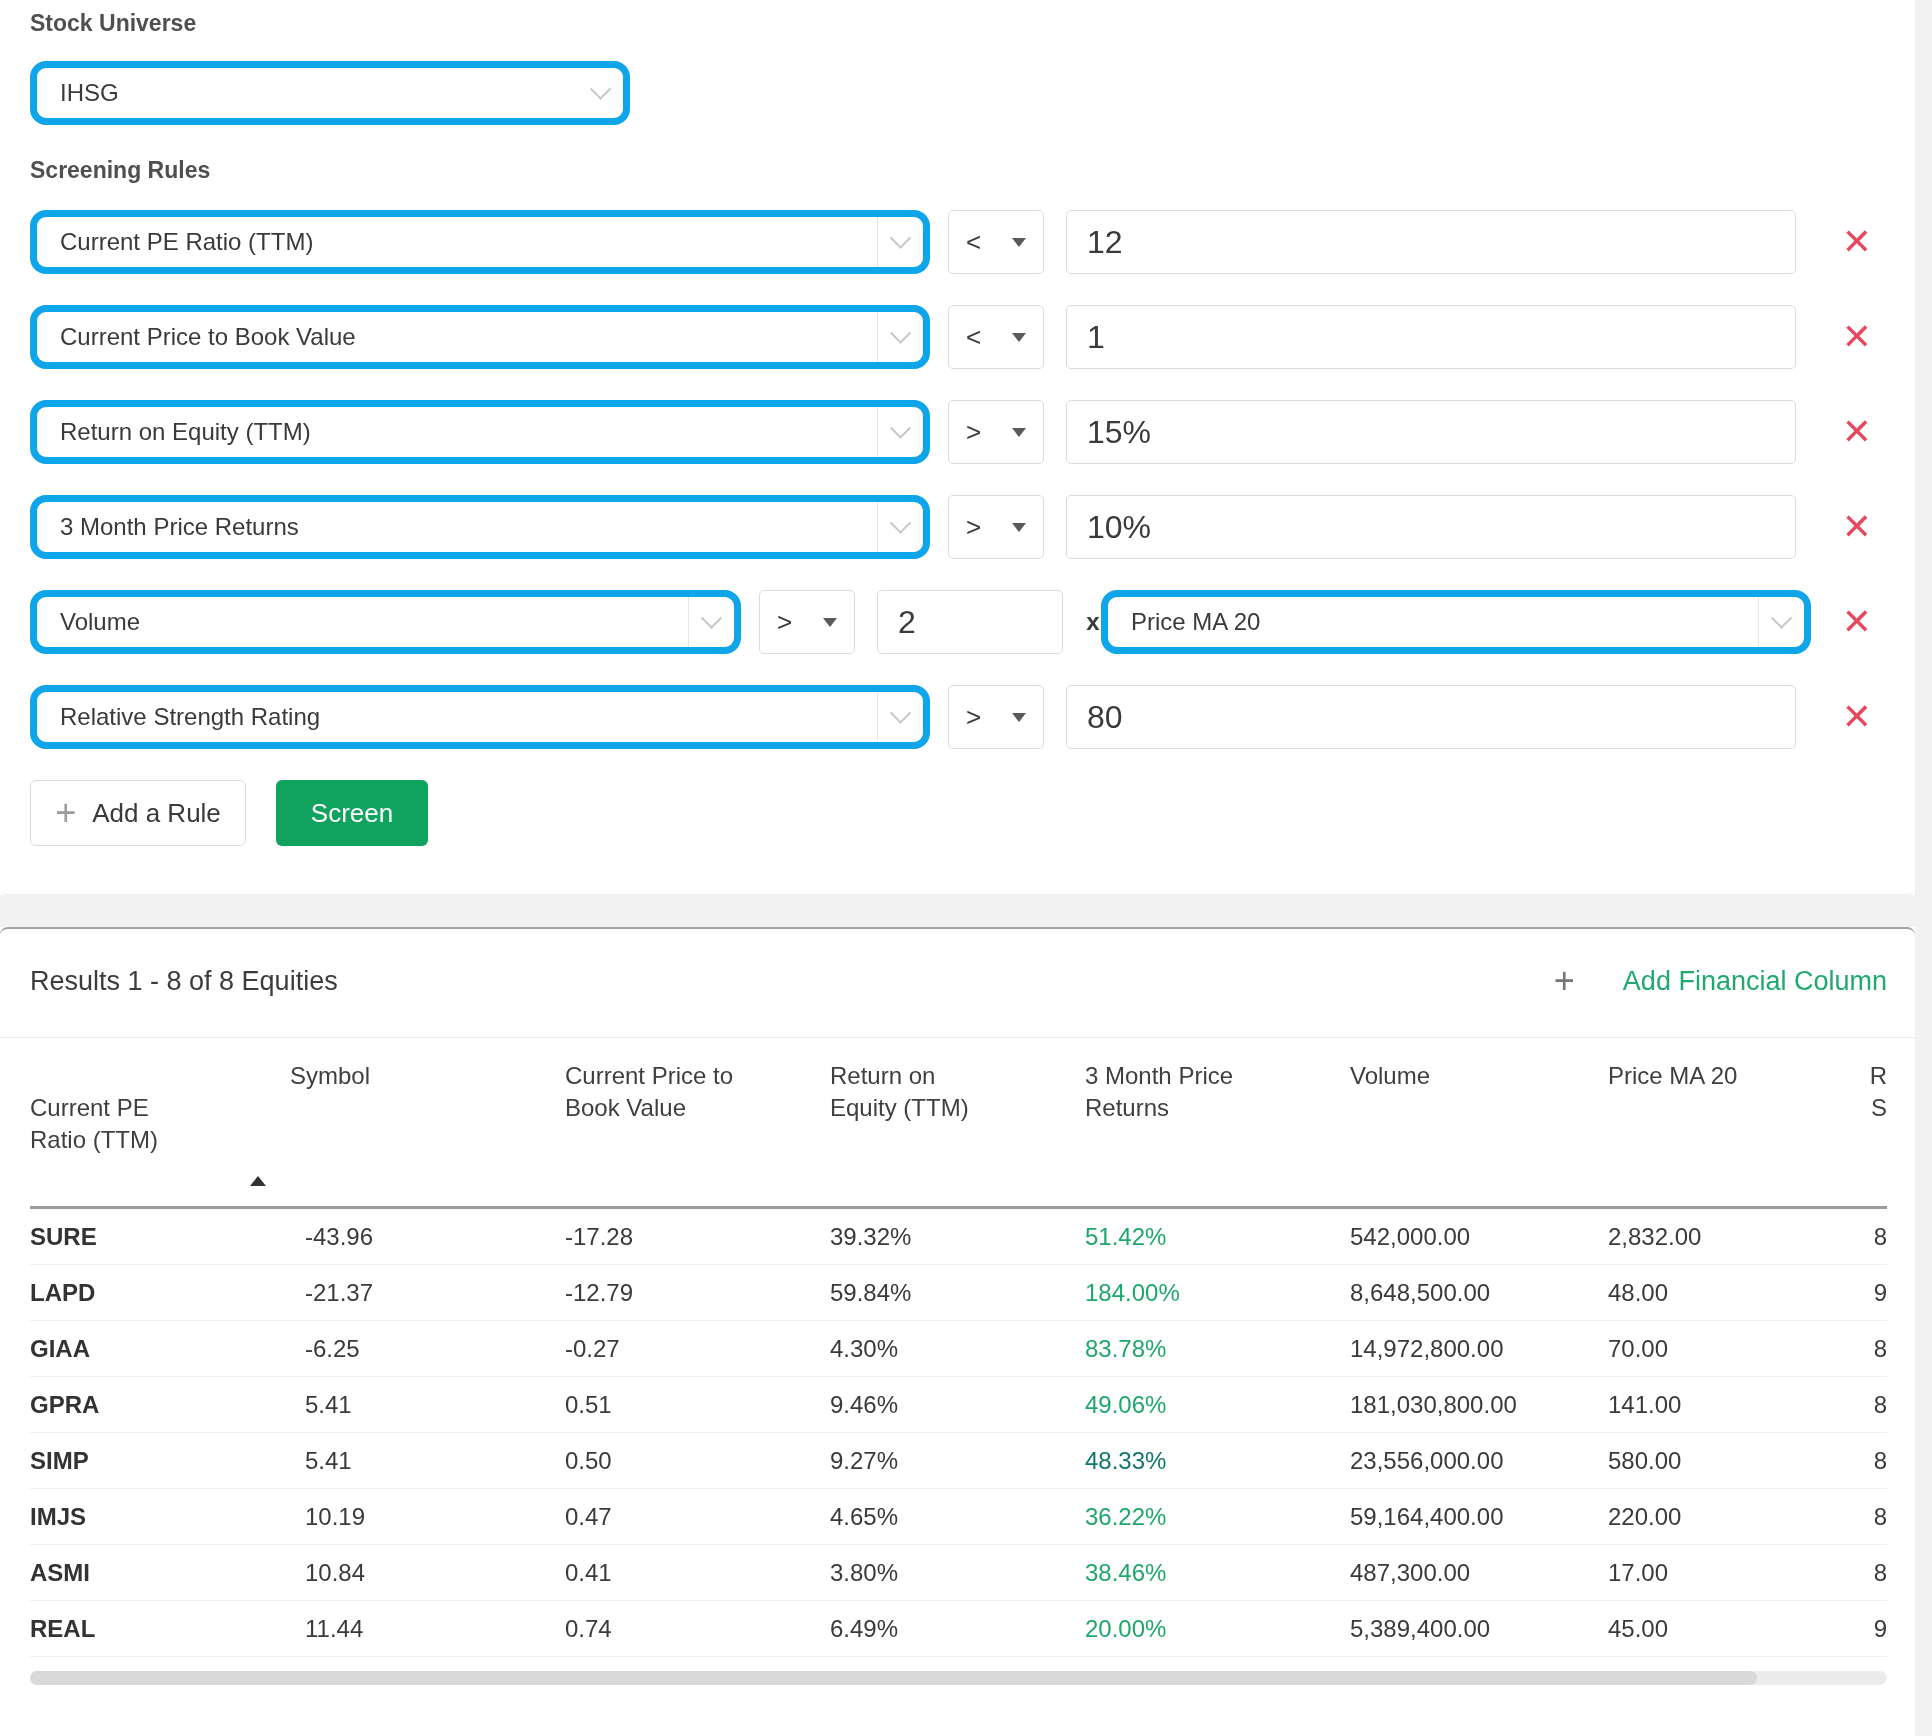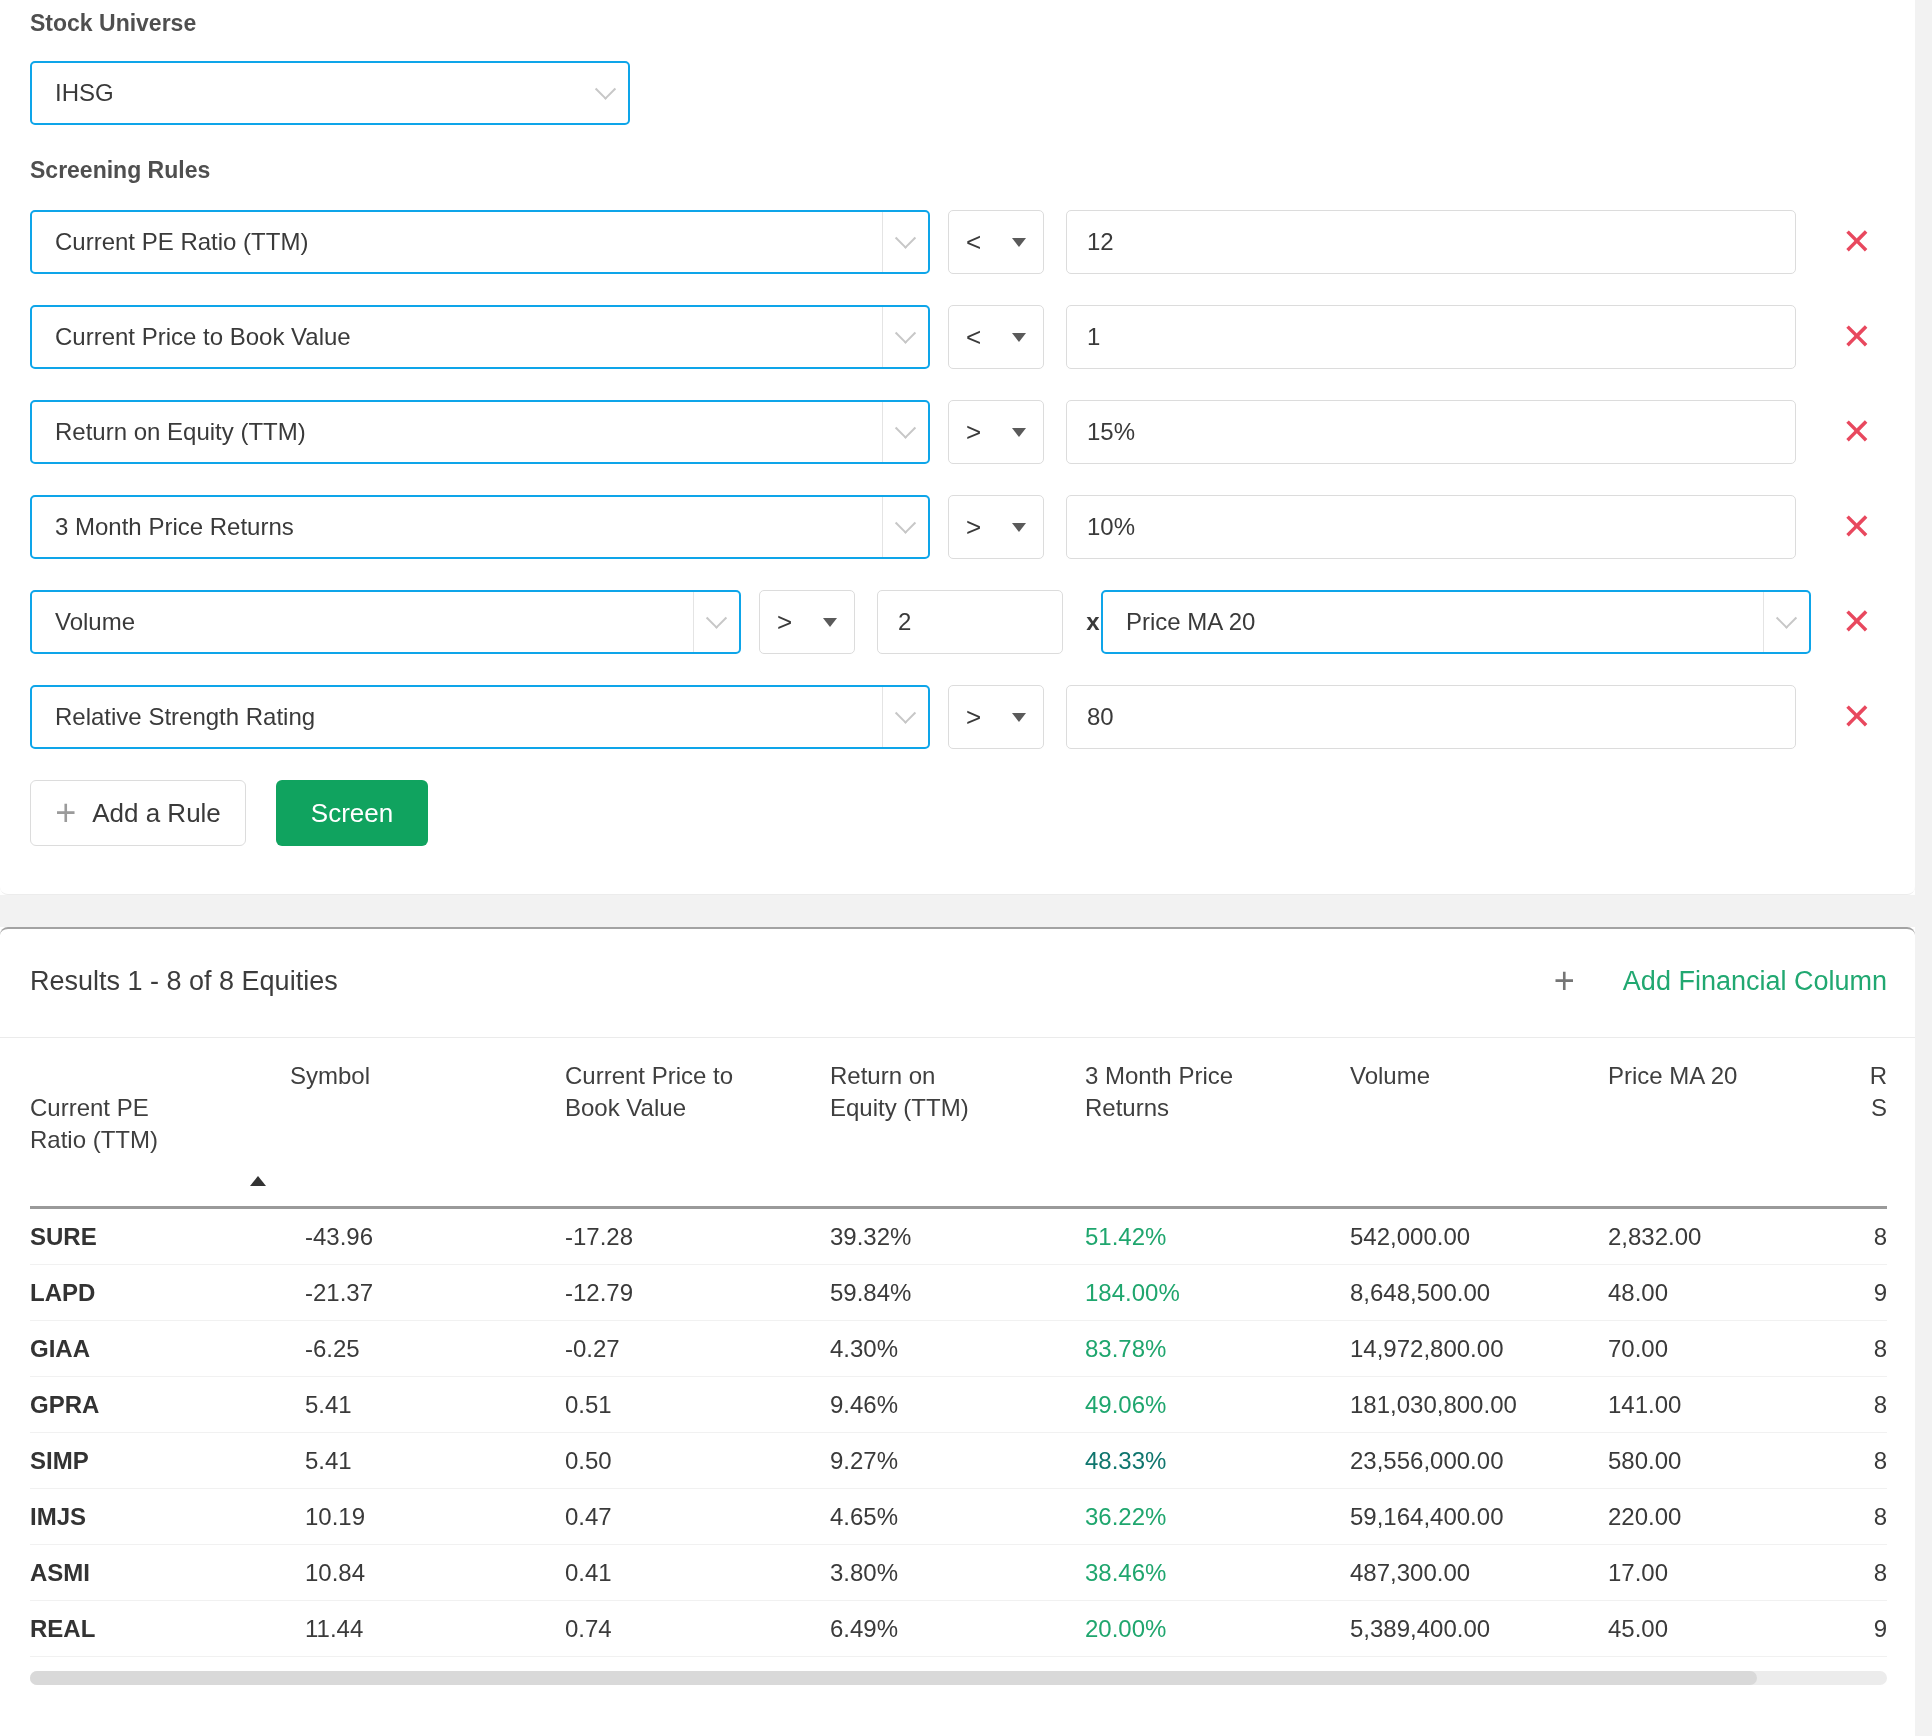--- a/index.html
+++ b/index.html
@@ -6,39 +6,39 @@
   html,body { width:1932px; height:1736px; background:#ffffff; font-family:"Liberation Sans", sans-serif; color:#3c3c3c; }
   .right-strip { position:absolute; top:0; right:0; width:17px; height:1736px; background:#f2f2f2; }
   .card { position:relative; background:#ffffff; width:1915px; }
 
   
   .form-card { padding:10px 25px 48px 30px; border-bottom:1px solid #ececec; border-radius:0 0 8px 8px; }
   .section-label { font-size:23px; font-weight:700; color:#4f4f4f; }
   .lbl-universe { margin-bottom:24px; }
   .lbl-rules { margin-bottom:26px; }
 
-  .select-box { position:relative; height:64px; border:2px solid #0ea5e9; border-radius:5px; background:#fff;
+  .select-box { position:relative; height:64px; border:7px solid #0ea5e9; border-radius:16px; background:#fff;
                 display:flex; align-items:center; cursor:pointer; }
   .universe-select { width:600px; margin-bottom:32px; }
   .select-text { flex:1; font-size:24px; color:#3a3a3a; padding-left:23px; white-space:nowrap; overflow:hidden; }
   .caret-seg { width:46px; align-self:stretch; border-left:1px solid #e4e4e4; display:flex; align-items:center; justify-content:center; }
   .caret-plain { width:46px; display:flex; align-items:center; justify-content:center; }
   .chev { width:15px; height:15px; border-right:2px solid #c7c7c7; border-bottom:2px solid #c7c7c7;
           transform:rotate(45deg) translate(-3px,-3px); }
 
   .rule-row { display:flex; align-items:center; height:64px; margin-bottom:31px; }
   .field-select { width:900px; }
   .field-select.narrow { width:711px; }
   .field-select.mult { width:710px; }
   .op-select { width:96px; height:64px; margin-left:18px; border:1px solid #dcdcdc; border-radius:5px;
                display:flex; align-items:center; justify-content:space-between; padding:0 17px; cursor:pointer; }
   .op-text { font-size:26px; color:#3a3a3a; }
   .tri-down { width:0; height:0; border-left:7px solid transparent; border-right:7px solid transparent; border-top:9px solid #5a5a5a; }
   .value-input { height:64px; margin-left:22px; border:1px solid #dcdcdc; border-radius:5px; font-family:"Liberation Sans",sans-serif;
-                 font-size:24px; color:#3a3a3a; padding:0 20px; outline:none; }
+                 font-size:32px; color:#3a3a3a; padding:0 20px; outline:none; }
   .value-wide { width:730px; }
   .value-small { width:186px; }
   .mult-x { font-size:24px; font-weight:700; color:#3a3a3a; margin-left:22px; width:16px; text-align:center; }
   .delete-x { margin-left:auto; margin-right:18px; font-size:36px; line-height:36px; color:#e8485e; cursor:pointer; user-select:none; }
 
   .buttons-row { display:flex; align-items:center; margin-top:28px; }
   .add-rule-btn { height:66px; width:216px; border:1px solid #dcdcdc; border-radius:6px; background:#fff;
                   display:flex; align-items:center; justify-content:center; cursor:pointer; }
   .plus-glyph { font-size:36px; font-weight:300; color:#9b9b9b; margin-right:16px; line-height:36px; }
   .add-rule-label { font-size:26px; color:#3a3a3a; }

